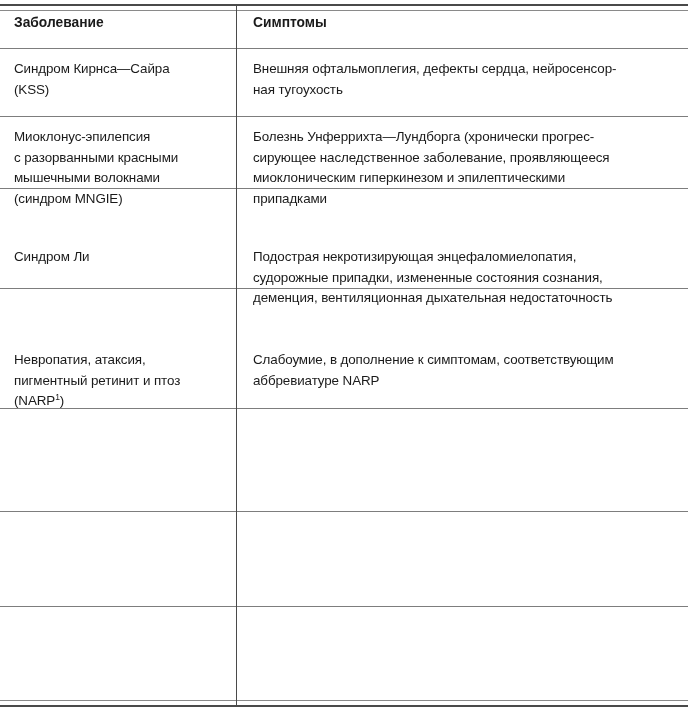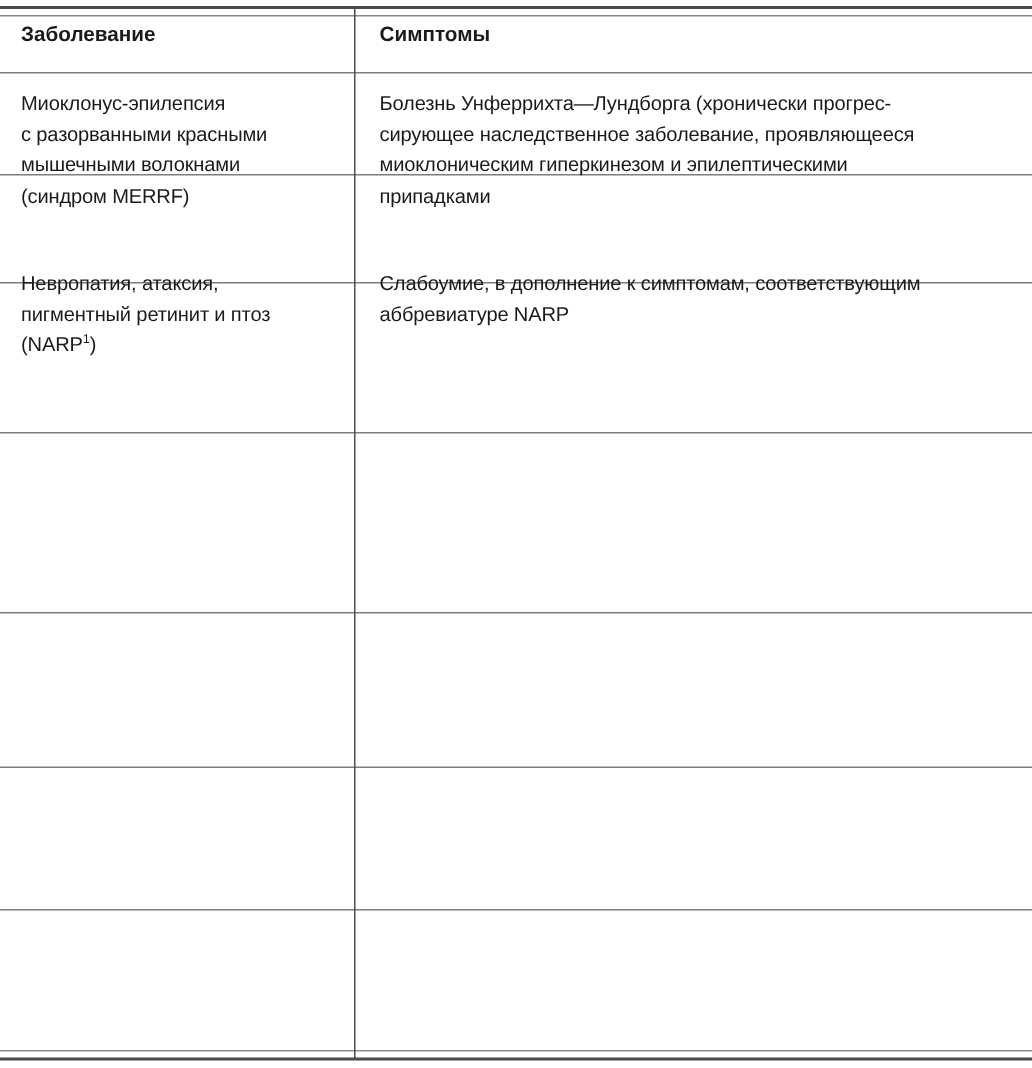--- a/index.html
+++ b/index.html
@@ -122,38 +122,58 @@
         <th>
           <div class="cell c1">Заболевание</div>
         </th>
         <th>
           <div class="cell c2">Симптомы</div>
         </th>
       </tr>
     </thead>
     <tbody>
 
+      <tr style="height:68px;">
+        <td>
+          <div class="cell c1">Синдром Кирнса—Сайра
+(KSS)</div>
+        </td>
+        <td>
+          <div class="cell c2">Внешняя офтальмоплегия, дефекты сердца, нейросенсор-
+ная тугоухость</div>
+        </td>
+      </tr>
 
 
 
       <tr style="height:120px;">
         <td>
           <div class="cell c1">Миоклонус-эпилепсия
 с разорванными красными
 мышечными волокнами
-(синдром MERRF)</div>
+(синдром MNGIE)</div>
         </td>
         <td>
           <div class="cell c2">Болезнь Унферрихта—Лундборга (хронически прогрес-
 сирующее наследственное заболевание, проявляющееся
 миоклоническим гиперкинезом и эпилептическими
 припадками</div>
         </td>
       </tr>
 
+      <tr style="height:103px;">
+        <td>
+          <div class="cell c1">Синдром Ли</div>
+        </td>
+        <td>
+          <div class="cell c2">Подострая некротизирующая энцефаломиелопатия,
+судорожные припадки, измененные состояния сознания,
+деменция, вентиляционная дыхательная недостаточность</div>
+        </td>
+      </tr>
 
       <tr style="height:95px;">
         <td>
           <div class="cell c1"><span>Невропатия, атаксия,
 пигментный ретинит и птоз
 (NARP</span><sup class="fn">1</sup><span>)</span></div>
         </td>
         <td>
           <div class="cell c2">Слабоумие, в дополнение к симптомам, соответствующим
 аббревиатуре NARP</div>

